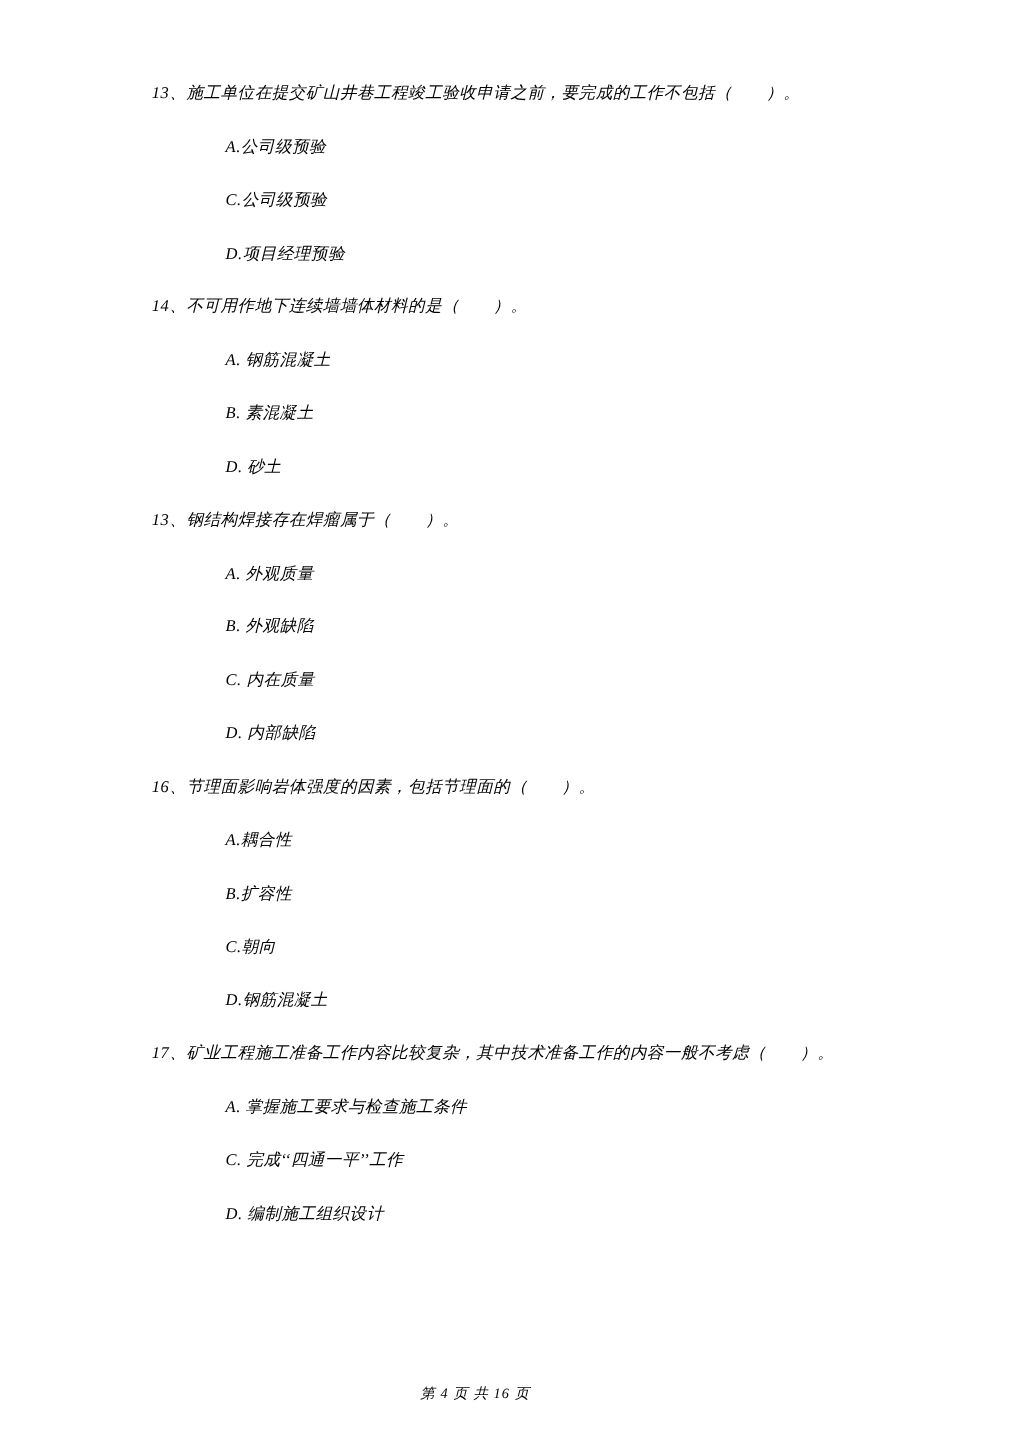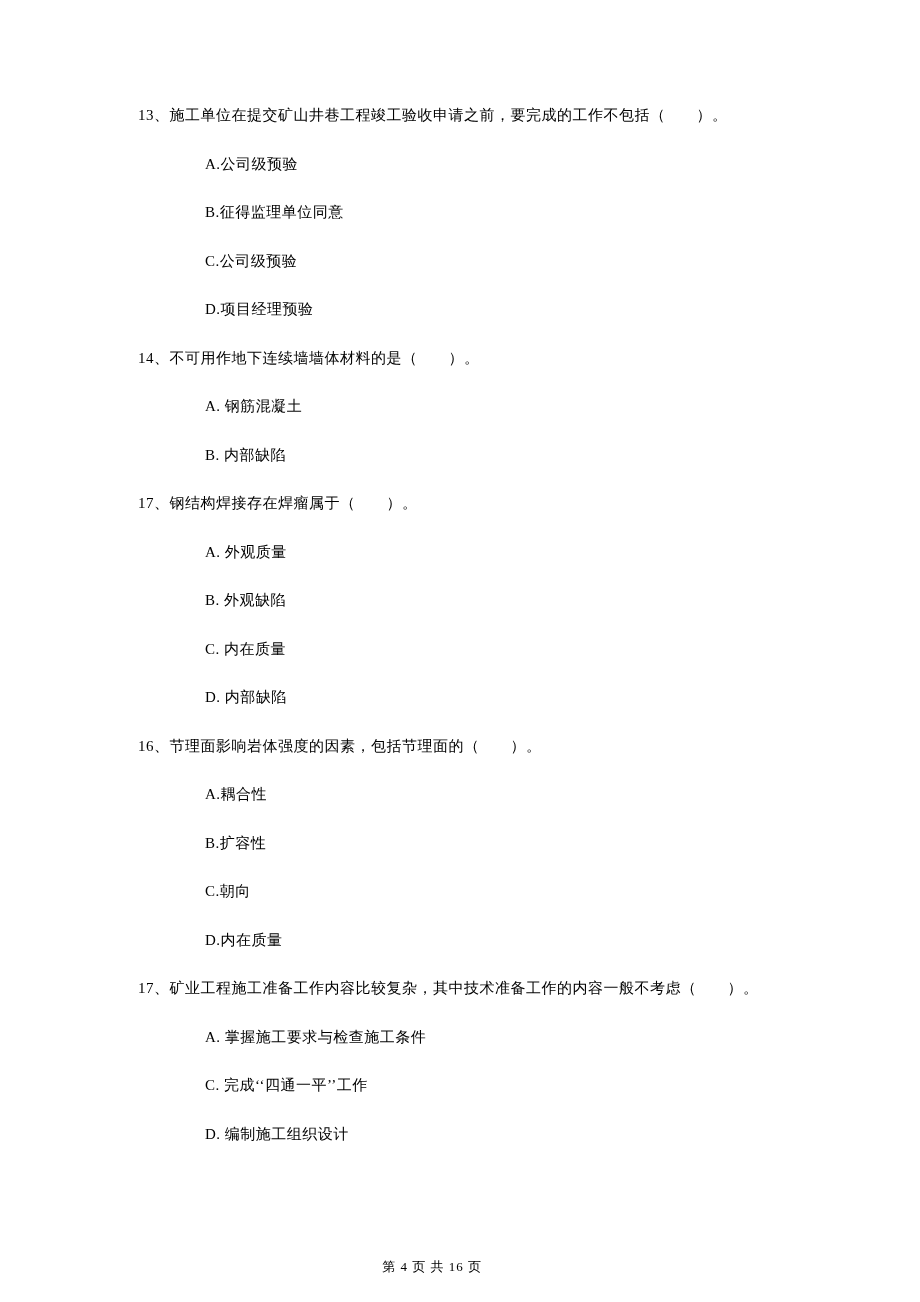--- a/index.html
+++ b/index.html
@@ -6,25 +6,26 @@
     margin: 0;
     padding: 0;
     width: 920px;
     background: #ffffff;
     font-family: "SimSun", "宋体", serif;
     color: #000;
   }
   .page {
     width: 920px;
     min-height: 1302px;
-    padding-top: 104px;
+    padding-top: 74px;
     padding-left: 138px;
     padding-right: 100px;
     box-sizing: border-box;
     position: relative;
+    font-style: italic;
   }
   .question-stem {
     font-size: 15px;
     line-height: 1.5;
     margin-bottom: 26px;
     letter-spacing: 0.5px;
   }
   .option {
     font-size: 15px;
     line-height: 1.5;
@@ -42,39 +43,39 @@
     letter-spacing: 1px;
   }
 </style>
 </head>
 <body>
 
 <div class="page">
 
   <div class="question-stem">13、施工单位在提交矿山井巷工程竣工验收申请之前，要完成的工作不包括（　　）。</div>
   <div class="option">A.公司级预验</div>
-  <div class="option">B.征得监理单位同意</div>
   <div class="option">C.公司级预验</div>
   <div class="option">D.项目经理预验</div>
 
   <div class="question-stem">14、不可用作地下连续墙墙体材料的是（　　）。</div>
   <div class="option">A.  钢筋混凝土</div>
-  <div class="option">B.  内部缺陷</div>
+  <div class="option">B.  素混凝土</div>
+  <div class="option">D.  砂土</div>
 
-  <div class="question-stem">17、钢结构焊接存在焊瘤属于（　　）。</div>
+  <div class="question-stem">13、钢结构焊接存在焊瘤属于（　　）。</div>
   <div class="option">A.  外观质量</div>
   <div class="option">B.  外观缺陷</div>
   <div class="option">C.  内在质量</div>
   <div class="option">D.  内部缺陷</div>
 
   <div class="question-stem">16、节理面影响岩体强度的因素，包括节理面的（　　）。</div>
   <div class="option">A.耦合性</div>
   <div class="option">B.扩容性</div>
   <div class="option">C.朝向</div>
-  <div class="option">D.内在质量</div>
+  <div class="option">D.钢筋混凝土</div>
 
   <div class="question-stem">17、矿业工程施工准备工作内容比较复杂，其中技术准备工作的内容一般不考虑（　　）。</div>
   <div class="option">A.  掌握施工要求与检查施工条件</div>
   <div class="option">C.  完成‘‘四通一平’’工作</div>
   <div class="option">D.  编制施工组织设计</div>
 
   <div class="footer">第 4 页 共 16 页</div>
 </div>
 
 </body></html>

